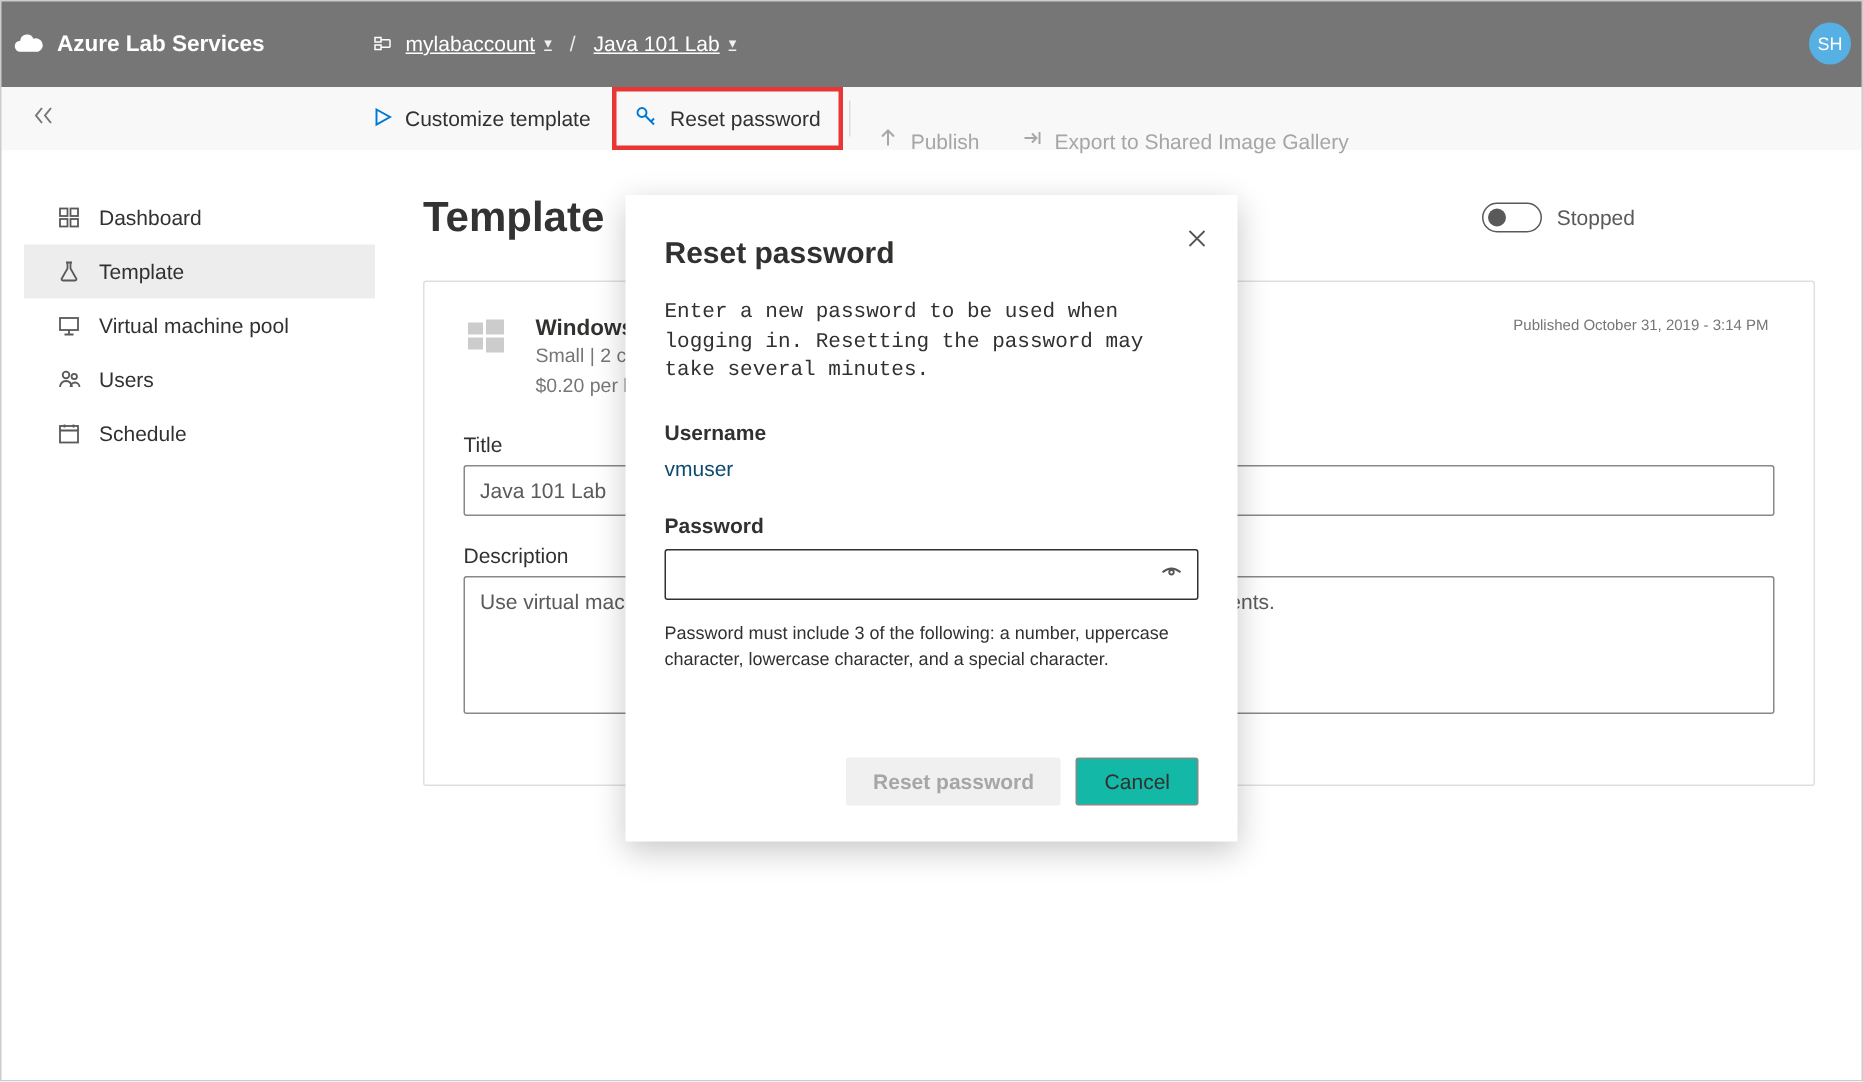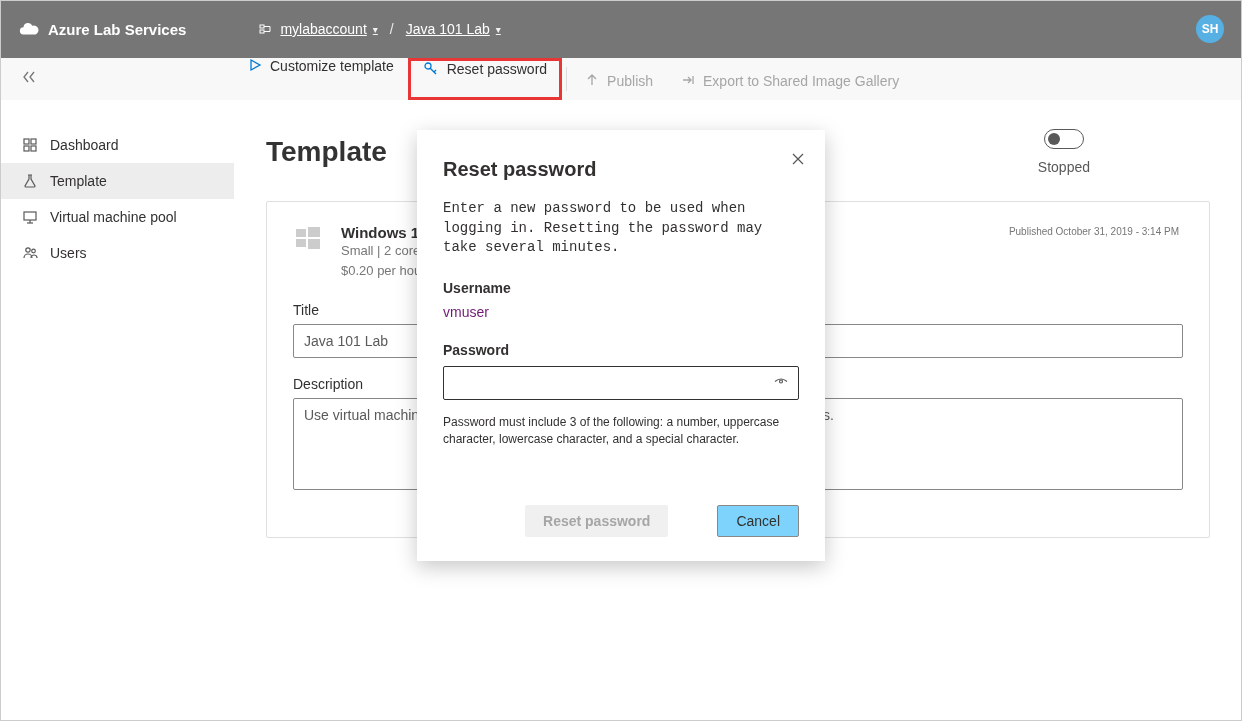--- a/index.html
+++ b/index.html
@@ -12,21 +12,21 @@
   height: 721px;
   overflow: hidden;
   position: relative;
 }
 
 .header {
   height: 58px;
   background: #767676;
   display: flex;
   align-items: center;
-  padding: 0 18px;
+  padding: 0 8px;
   color: #fff;
 }
 .header .logo {
   display: flex;
   align-items: center;
   gap: 8px;
   font-weight: 600;
   font-size: 15px;
 }
 .header .logo svg { width: 22px; height: 22px; }
@@ -43,40 +43,40 @@
 .header .avatar {
   margin-left: auto;
   width: 28px; height: 28px;
   border-radius: 50%;
   background: #57b0e3;
   color: #fff;
   display: flex;
   align-items: center;
   justify-content: center;
   font-size: 12px;
-  font-weight: 700;
+  font-weight: 400;
 }
 
 
 .toolbar {
   height: 43px;
   background: #f8f8f8;
   border-bottom: 1px solid #fff;
   display: flex;
   align-items: center;
   padding-left: 234px;
 }
 .collapse-btn {
   position: absolute;
   left: 20px; top: 68px;
   color: #767676;
 }
 .toolbar .tbtn {
   display: flex;
-  align-items: flex-start;
+  align-items: center;
   gap: 8px;
   padding: 0 14px;
   height: 100%;
   font-size: 14px;
   color: #323130;
   cursor: pointer;
 }
 .toolbar .tbtn .icon-wrap { color: #0078d4; }
 .toolbar .tbtn.disabled { color: #a6a6a6; margin-top: 29px; }
 .toolbar .tbtn.disabled .icon-wrap { color: #a6a6a6; }
@@ -88,21 +88,21 @@
 .toolbar .highlighted {
   border: 3px solid #e83535;
   margin: -1px 0;
   padding: 0 12px;
 }
 
 
 .shell {
   display: flex;
   position: absolute;
-  top: 101px; left: 0; right: 0; bottom: 0;
+  top: 101px; left: 0; right: 0; bottom: 0; padding-left: 16px;
 }
 
 
 .sidebar {
   width: 234px;
   padding-top: 26px;
 }
 .sidebar .item {
   display: flex;
   align-items: center;
@@ -127,21 +127,20 @@
   margin-bottom: 26px;
 }
 .main h1 { font-size: 28px; font-weight: 600; color: #333; }
 .main .status {
   margin-left: auto;
   display: flex;
   align-items: center;
   gap: 10px;
   color: #595959;
   margin-right: 120px;
-  flex-direction: column;
 }
 .toggle {
   width: 40px; height: 20px;
   border: 1px solid #595959;
   border-radius: 20px;
   position: relative;
 }
 .toggle::after {
   content: "";
   position: absolute;
@@ -200,21 +199,21 @@
 }
 .dialog h2 { font-size: 20px; font-weight: 600; margin-bottom: 18px;}
 .dialog .close {
   position: absolute;
   top: 22px; right: 20px;
   cursor: pointer;
   color:#555;
 }
 .dialog .desc { font-size: 14px; color: #323130; line-height: 1.4; margin-bottom: 22px; font-family: Liberation Mono, monospace;}
 .dialog .fld-label { font-weight: 600; font-size: 14px; margin-bottom: 8px;}
-.dialog .username-val { font-size: 14px; margin-bottom: 22px; color:#701a75;}
+.dialog .username-val { font-size: 14px; margin-bottom: 22px; color:#0c4a6e;}
 .dialog .pwd-wrap { position: relative; margin-bottom: 14px;}
 .dialog .pwd-wrap input {
   width: 100%; height: 34px;
   border: 1px solid #323130;
   padding: 0 36px 0 10px;
   font-size: 14px;
   border-radius: 2px;
 }
 .dialog .pwd-wrap .eye {
   position: absolute; right: 10px; top: 50%;
@@ -229,24 +228,23 @@
   border-radius: 2px;
   cursor: pointer;
 }
 .dialog .btn.primary {
   background: #f0f0f0;
   border: none;
   color: #a6a6a6;
   font-weight: 600;
 }
 .dialog .btn.secondary {
-  background: #7dd3fc;
+  background: #14b8a6;
   border: 1px solid #8a8886;
   color: #323130;
-  margin-left: 39px;
 }
 
 .outer-border {
   position: absolute;
   inset: 0;
   border: 1px solid #ccc;
   pointer-events: none;
 }
 
 svg { flex-shrink: 0; }
@@ -352,20 +350,29 @@
       <span>Virtual machine pool</span>
     </div>
     <div class="item">
       <svg viewBox="0 0 16 16">
           <circle cx="6" cy="5" r="2.2"></circle>
           <path d="M2 13 a4 4 0 018 0"></path>
           <circle cx="11.5" cy="6" r="1.8"></circle>
           <path d="M9 13 a3 3 0 016 0"></path>
         </svg>
       <span>Users</span>
+    </div>
+    <div class="item">
+      <svg viewBox="0 0 16 16">
+          <rect x="2" y="3" width="12" height="11"></rect>
+          <line x1="2" y1="6" x2="14" y2="6"></line>
+          <line x1="5" y1="2" x2="5" y2="4"></line>
+          <line x1="11" y1="2" x2="11" y2="4"></line>
+        </svg>
+      <span>Schedule</span>
     </div>
   </div>
 
   <div class="main">
     <div class="title-row">
       <h1>Template</h1>
       <div class="status">
         <div class="toggle"></div>
         <span>Stopped</span>
       </div>

